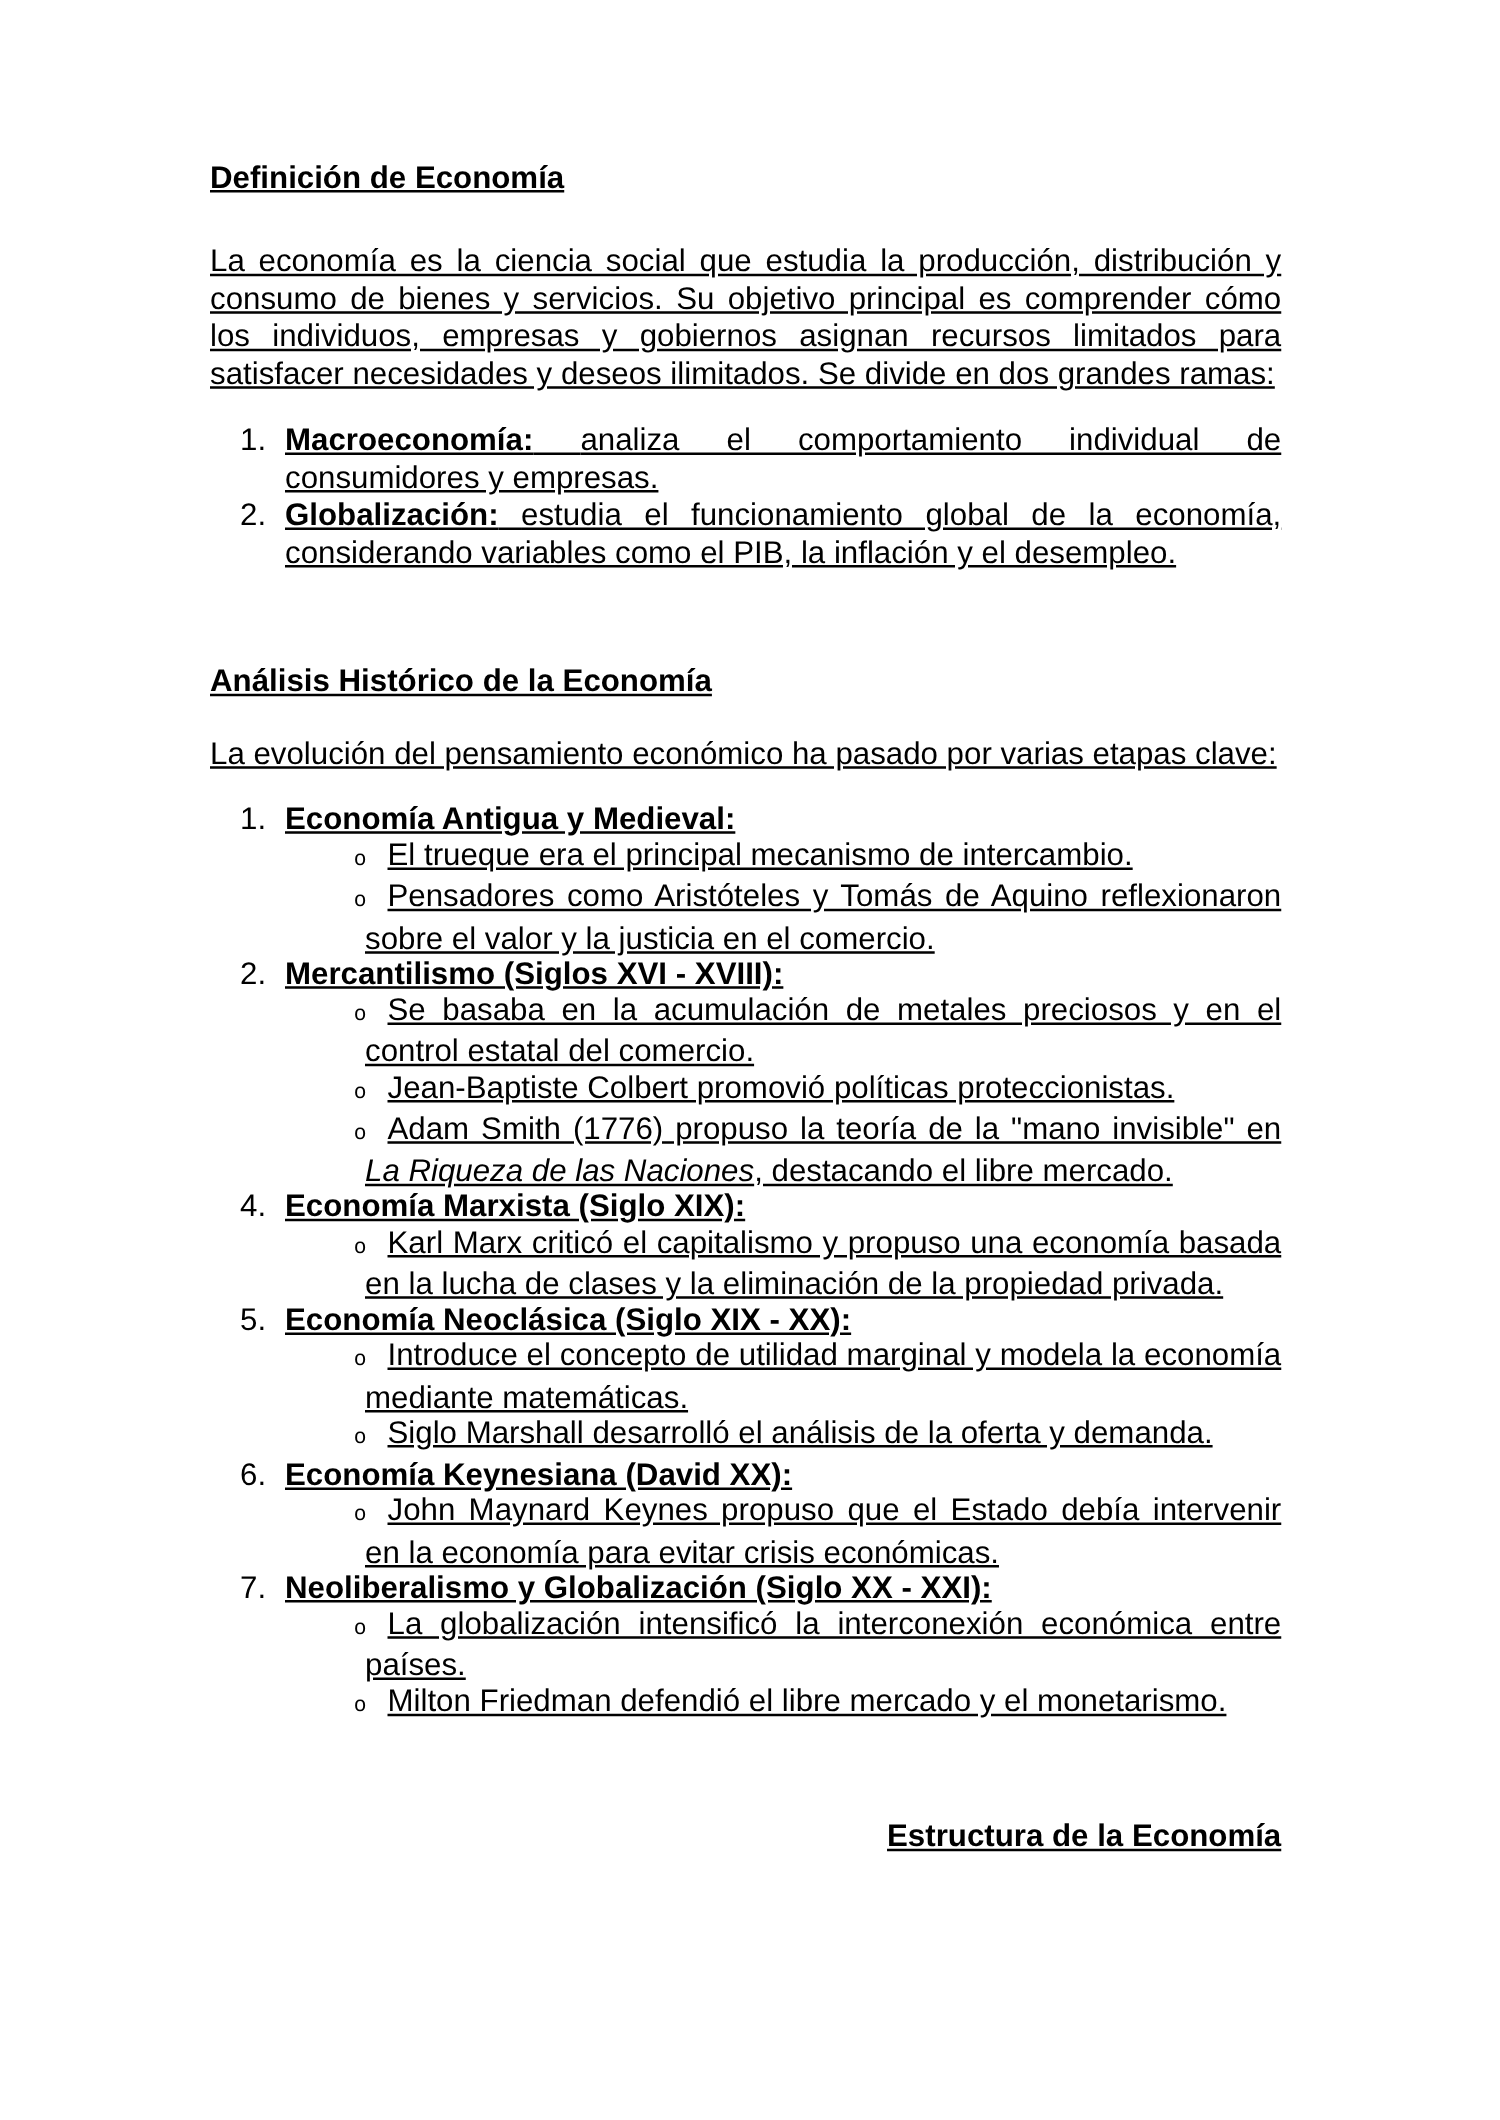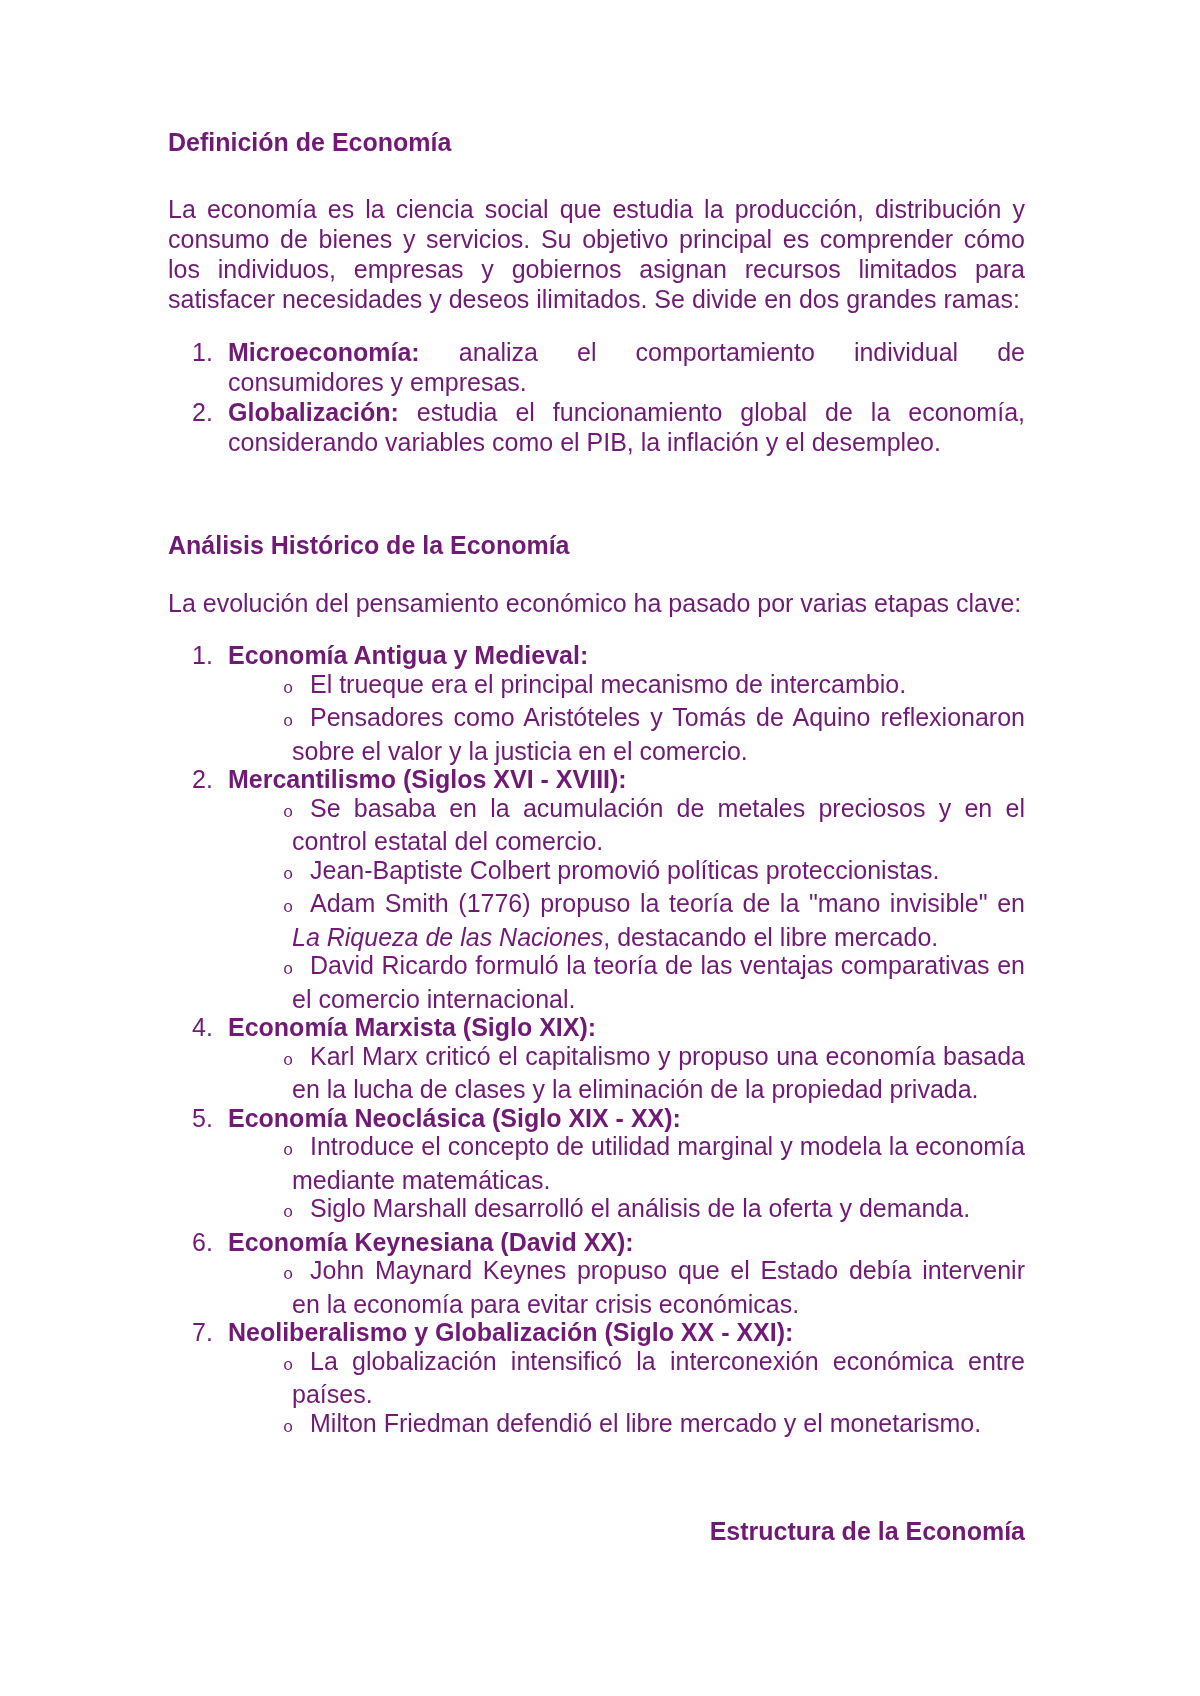--- a/index.html
+++ b/index.html
@@ -10,24 +10,25 @@
   body {
     width: 1200px;
     height: 1696px;
     position: relative;
     overflow: hidden;
   }
   .page {
     width: 1200px;
     height: 1696px;
     background: #ffffff;
-    color: #701a75;
+    color: #000000;
     font-family: "Liberation Sans", "DejaVu Sans", sans-serif;
     font-size: 25px;
     line-height: 30px;
+    text-decoration: underline;
   }
   .content {
     padding: 127px 175px 0 168px; 
   }
   .heading {
     font-size: 25px;
     font-weight: bold;
     line-height: 30px;
     text-align: left;
     margin: 0;
@@ -79,21 +80,21 @@
 </head>
 <body>
 
 <div class="page">
   <div class="content" id="doc">
       <section class="section sec-definicion">
         <h2 class="heading">Definición de Economía</h2>
         <p class="para">La economía es la ciencia social que estudia la producción, distribución y consumo de bienes y servicios. Su objetivo principal es comprender cómo los individuos, empresas y gobiernos asignan recursos limitados para satisfacer necesidades y deseos ilimitados. Se divide en dos grandes ramas:</p>
         <ol class="nlist">
           <li class="li1">
-            <div class="li1-line"><span class="num">1.</span><b class="lbl">Microeconomía:</b> <span>analiza el comportamiento individual de consumidores y empresas.</span></div>
+            <div class="li1-line"><span class="num">1.</span><b class="lbl">Macroeconomía:</b> <span>analiza el comportamiento individual de consumidores y empresas.</span></div>
           </li>
           <li class="li1">
             <div class="li1-line"><span class="num">2.</span><b class="lbl">Globalización:</b> <span>estudia el funcionamiento global de la economía, considerando variables como el PIB, la inflación y el desempleo.</span></div>
           </li>
         </ol>
       </section>
       <section class="section sec-historia">
         <h2 class="heading">Análisis Histórico de la Economía</h2>
         <p class="para">La evolución del pensamiento económico ha pasado por varias etapas clave:</p>
         <ol class="nlist">
@@ -102,21 +103,20 @@
             <div class="li2"><span class="bullet">o</span><span>El trueque era el principal mecanismo de intercambio.</span></div>
             <div class="li2"><span class="bullet">o</span><span>Pensadores como Aristóteles y Tomás de Aquino reflexionaron sobre el valor y la justicia en el comercio.</span></div>
           </li>
           <li class="li1">
             <div class="li1-line"><span class="num">2.</span><b class="lbl">Mercantilismo (Siglos XVI - XVIII):</b></div>
             <div class="li2"><span class="bullet">o</span><span>Se basaba en la acumulación de metales preciosos y en el control estatal del comercio.</span></div>
             <div class="li2"><span class="bullet">o</span><span>Jean-Baptiste Colbert promovió políticas proteccionistas.</span></div>
           </li>
           <li class="li1">
             <div class="li2"><span class="bullet">o</span><span>Adam Smith (1776) propuso la teoría de la "mano invisible" en </span><span class="it">La Riqueza de las Naciones</span><span>, destacando el libre mercado.</span></div>
-            <div class="li2"><span class="bullet">o</span><span>David Ricardo formuló la teoría de las ventajas comparativas en el comercio internacional.</span></div>
           </li>
           <li class="li1">
             <div class="li1-line"><span class="num">4.</span><b class="lbl">Economía Marxista (Siglo XIX):</b></div>
             <div class="li2"><span class="bullet">o</span><span>Karl Marx criticó el capitalismo y propuso una economía basada en la lucha de clases y la eliminación de la propiedad privada.</span></div>
           </li>
           <li class="li1">
             <div class="li1-line"><span class="num">5.</span><b class="lbl">Economía Neoclásica (Siglo XIX - XX):</b></div>
             <div class="li2"><span class="bullet">o</span><span>Introduce el concepto de utilidad marginal y modela la economía mediante matemáticas.</span></div>
             <div class="li2"><span class="bullet">o</span><span>Siglo Marshall desarrolló el análisis de la oferta y demanda.</span></div>
           </li>

